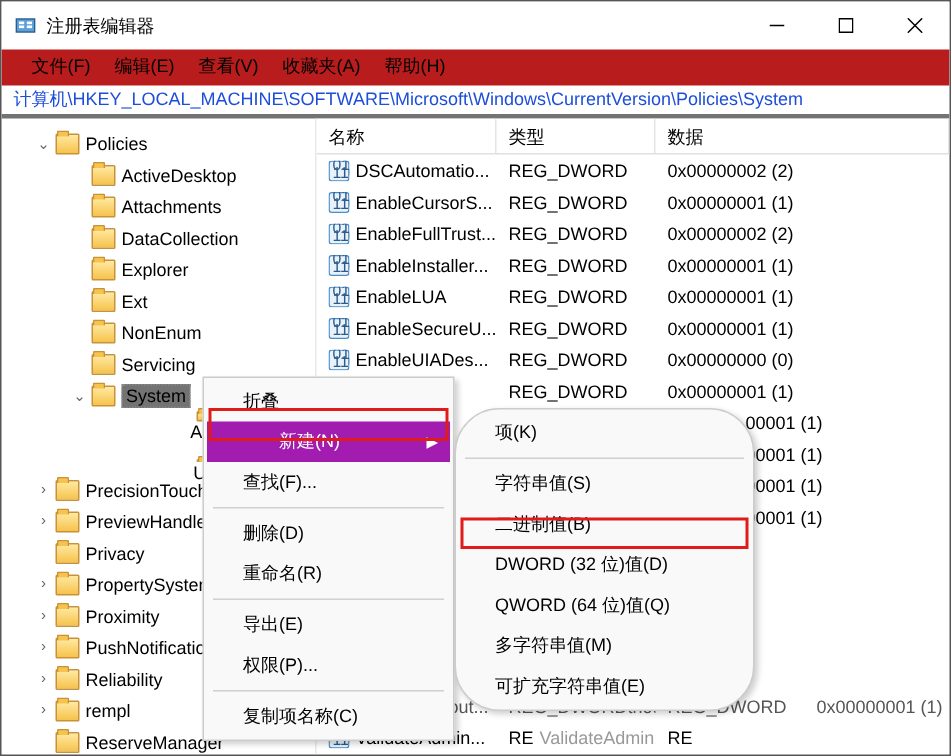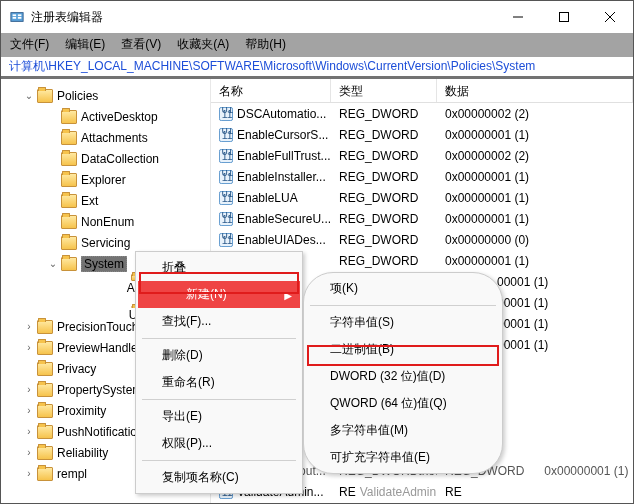--- a/index.html
+++ b/index.html
@@ -2,21 +2,21 @@
 <html><head>
 <meta charset="utf-8">
 <style>
 * { box-sizing: border-box; margin: 0; padding: 0; font-family: "Microsoft YaHei", "Segoe UI", sans-serif; font-size: 12px; }
 body { background: #fff; width: 634px; height: 504px; overflow: hidden; border: 1px solid #555; position: relative; }
 .titlebar { height: 32px; display: flex; align-items: center; padding-left: 8px; background: #fff; }
 .titlebar .icon { width: 16px; height: 16px; margin-right: 6px; display: flex; align-items: center; justify-content: center; }
 .titlebar .title { flex: 1; font-size: 12px; }
 .win-controls { display: flex; height: 100%; }
 .win-btn { width: 46px; height: 32px; display: flex; align-items: center; justify-content: center; color: #000; cursor: pointer; font-size: 12px; }
-.menubar { height: 24px; display: flex; align-items: center; padding: 0 1px; background: #a3a3a3; border-bottom: 1px solid transparent; }
+.menubar { height: 24px; display: flex; align-items: center; padding: 0 12px; background: #b91c1c; border-bottom: 1px solid transparent; }
 .menu-item { padding: 3px 8px; cursor: pointer; font-size: 12px; }
 .pathbar { height: 22px; display: flex; align-items: center; padding: 2px 8px; font-size: 12px; border-bottom: 3px solid #737373; color: #1d4ed8; white-space: nowrap; overflow: hidden; }
 .main { display: flex; height: calc(100% - 78px); }
 .tree { width: 210px; border-right: 1px solid #e8e8e8; overflow: hidden; padding-top: 6px; position: relative; }
 .tree-item { display: flex; align-items: center; height: 21px; white-space: nowrap; cursor: pointer; padding-left: 8px; }
 .tree-item.selected .label-text { background: #737373; border: 1px dotted #888; padding: 0 2px; }
 .tree-item .expander { width: 12px; text-align: center; color: #666; font-size: 10px; margin-right: 2px; }
 .tree-item .folder { width: 16px; height: 14px; background: linear-gradient(#ffe9a2, #f6c34c); border: 1px solid #c8923a; margin-right: 4px; position: relative; border-radius: 1px; }
 .tree-item .folder::before { content: ""; position: absolute; top: -3px; left: 0; width: 6px; height: 3px; background: #f6c34c; border: 1px solid #c8923a; border-bottom: none; border-radius: 1px 1px 0 0; }
 .tree-item .label-text { font-size: 12px; }
@@ -28,21 +28,21 @@
 .list-header .col { padding: 4px 8px; border-right: 1px solid #e5e5e5; font-size: 12px; color: #000; }
 .col-name { width: 120px; }
 .col-type { width: 106px; }
 .col-data { flex: 1; }
 .list-body { height: calc(100% - 24px); overflow: hidden; }
 .list-row { display: flex; height: 21px; align-items: center; cursor: pointer; }
 .list-row .cell { padding: 0 8px; font-size: 12px; white-space: nowrap; overflow: hidden; text-overflow: ellipsis; display: flex; align-items: center; gap: 4px; }
 .reg-icon { width: 14px; height: 14px; flex-shrink: 0; display: inline-flex; align-items: center; justify-content: center; }
 .ctx-menu { position: absolute; background: #f9f9f9; border: 1px solid #ccc; box-shadow: 2px 2px 4px rgba(0,0,0,0.2); z-index: 10; padding: 2px; }
 .ctx-item { padding: 5px 30px 5px 24px; font-size: 12px; cursor: pointer; position: relative; white-space: nowrap; }
-.ctx-item.highlighted { background: #ef4444; color: #fff; padding-left: 48px; }
+.ctx-item.highlighted { background: #a21caf; color: #fff; padding-left: 48px; }
 .ctx-sep { height: 1px; background: #d0d0d0; margin: 3px 4px; }
 .ctx-item .arrow { position: absolute; right: 8px; top: 50%; transform: translateY(-50%); font-size: 10px; }
 .redbox { border: 2px solid #e01b1b; position: absolute; pointer-events: none; z-index: 20; }
 .ghost-row { display: flex; height: 21px; align-items: center; color: #555; }
 .ghost-row .cell { padding: 0 8px; font-size: 12px; white-space: nowrap; overflow: hidden; display: flex; align-items: center; gap: 4px; }
 .reg-svg { width: 14px; height: 14px; }
 </style>
 </head>
 <body>
 
@@ -178,20 +178,25 @@
       <div class="tree-item indent-1">
         <span class="expander">›</span>
         <span class="folder"></span>
         <span class="label-text">Reliability</span>
       </div>
       <div class="tree-item indent-1">
         <span class="expander">›</span>
         <span class="folder"></span>
         <span class="label-text">rempl</span>
       </div>
+      <div class="tree-item indent-1">
+        <span class="expander"></span>
+        <span class="folder"></span>
+        <span class="label-text">ReserveManager</span>
+      </div>
     </div>
 
   <div class="listview">
     <div class="list-header">
       <div class="col col-name">名称</div>
       <div class="col col-type">类型</div>
       <div class="col col-data">数据</div>
     </div>
     <div class="list-body" id="listbody">
         <div class="list-row">

